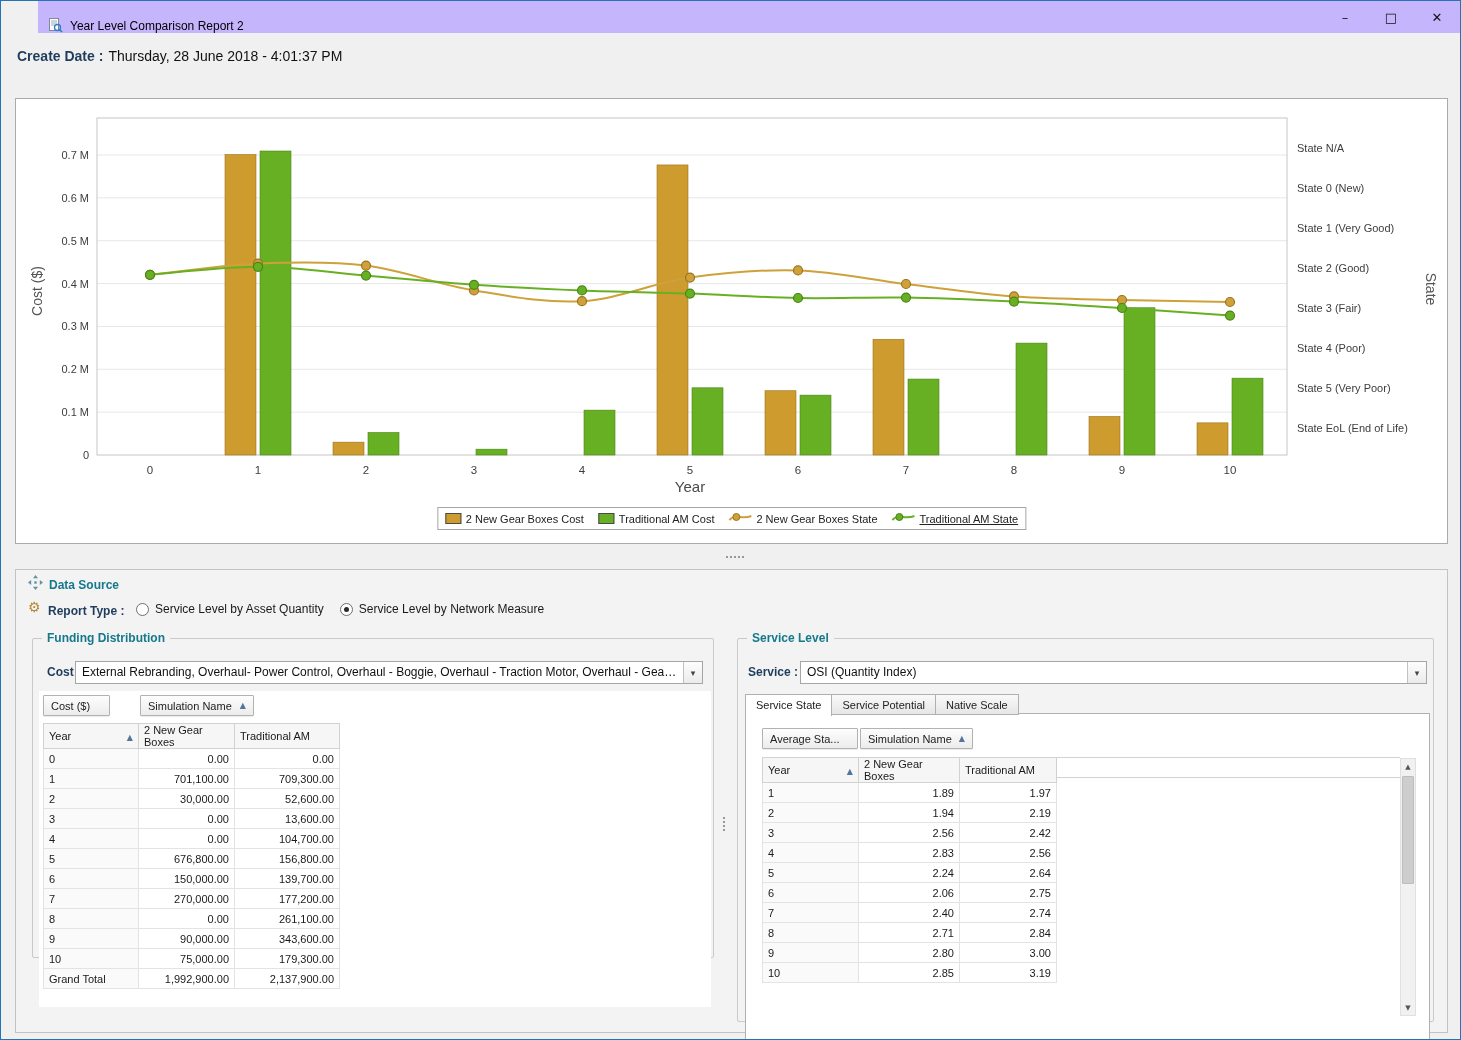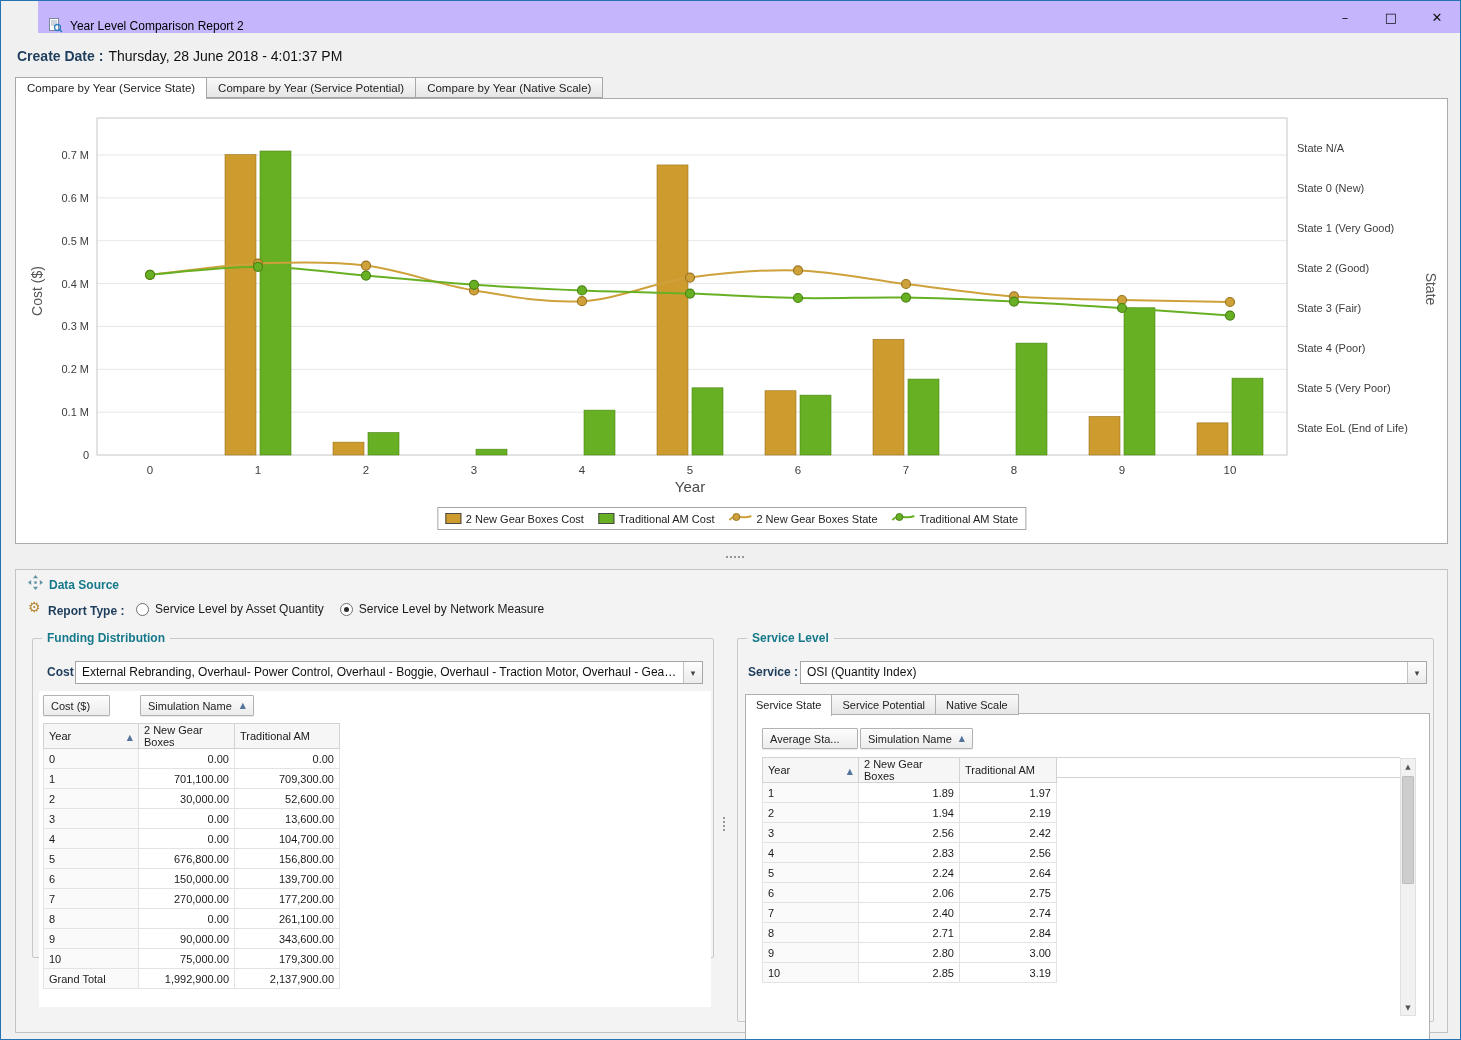--- a/index.html
+++ b/index.html
@@ -19,21 +19,21 @@
   
   .top-tabs{position:absolute;left:14px;top:76px;height:22px;display:flex;align-items:flex-end;z-index:6;}
   .ttab{height:21px;line-height:20px;margin-bottom:1px;padding:0 11px;font-size:11.5px;color:#222;background:linear-gradient(#f9f9f9,#e6e6e6);border:1px solid #a8a8a8;margin-right:-1px;cursor:pointer;white-space:nowrap;}
   .ttab.active{height:22px;line-height:21px;margin-bottom:0;background:#fff;border-bottom:none;position:relative;z-index:7;}
 
   
   .chart-panel{position:absolute;left:14px;top:97px;width:1433px;height:446px;background:#fff;border:1px solid #ababab;z-index:2;}
   #chart-svg{position:absolute;left:0;top:0;}
   .legend{position:absolute;top:408px;left:50%;transform:translateX(-50%);display:flex;align-items:center;border:1px solid #a5a5a5;background:#fff;padding:3px 7px;white-space:nowrap;}
   .lg-item{display:flex;align-items:center;font-size:11px;color:#222;margin-right:14px;}
-  .lg-item:last-child{margin-right:0;}
+  .lg-item:last-child{margin-right:0;text-decoration:underline;}
   .lg-swatch{width:16px;height:11px;border:1px solid #4a4a4a;margin-right:5px;display:inline-block;}
   .lg-glyph{margin-right:4px;display:inline-block;}
 
   
   .h-grip{position:absolute;left:0;top:550px;width:100%;height:12px;display:flex;align-items:center;justify-content:center;cursor:row-resize;}
   .hdots{width:2px;height:2px;background:#7a7a7a;border-radius:50%;box-shadow:4px 0 0 #7a7a7a,8px 0 0 #7a7a7a,12px 0 0 #7a7a7a,16px 0 0 #7a7a7a;margin-left:-8px;}
   .v-grip{position:absolute;left:702px;top:232px;width:12px;height:40px;display:flex;align-items:center;justify-content:center;cursor:col-resize;}
   .vdots{width:2px;height:2px;background:#7a7a7a;border-radius:50%;box-shadow:0 4px 0 #7a7a7a,0 8px 0 #7a7a7a,0 12px 0 #7a7a7a;margin-top:-8px;}
 
   
@@ -100,25 +100,20 @@
       <div class="win-btn">–</div>
       <div class="win-btn">□</div>
       <div class="win-btn">✕</div>
     </div>
   </div>
 
   <div class="create-date">
     <span class="lbl">Create Date :</span><span>Thursday, 28 June 2018 - 4:01:37 PM</span>
   </div>
 
-  <div class="top-tabs" id="top-tabs">
-      <div class="ttab active">Compare by Year (Service State)</div>
-      <div class="ttab">Compare by Year (Service Potential)</div>
-      <div class="ttab">Compare by Year (Native Scale)</div>
-    </div>
 
   <div class="chart-panel">
     <svg id="chart-svg" width="1433" height="405">
         <rect x="81" y="19" width="1190" height="337" fill="#ffffff"></rect>
         <line x1="81" y1="313.14285714285717" x2="1271" y2="313.14285714285717" stroke="#e7e7e7" stroke-width="1"></line>
         <line x1="81" y1="270.2857142857143" x2="1271" y2="270.2857142857143" stroke="#e7e7e7" stroke-width="1"></line>
         <line x1="81" y1="227.42857142857144" x2="1271" y2="227.42857142857144" stroke="#e7e7e7" stroke-width="1"></line>
         <line x1="81" y1="184.57142857142858" x2="1271" y2="184.57142857142858" stroke="#e7e7e7" stroke-width="1"></line>
         <line x1="81" y1="141.71428571428572" x2="1271" y2="141.71428571428572" stroke="#e7e7e7" stroke-width="1"></line>
         <line x1="81" y1="98.85714285714289" x2="1271" y2="98.85714285714289" stroke="#e7e7e7" stroke-width="1"></line>

